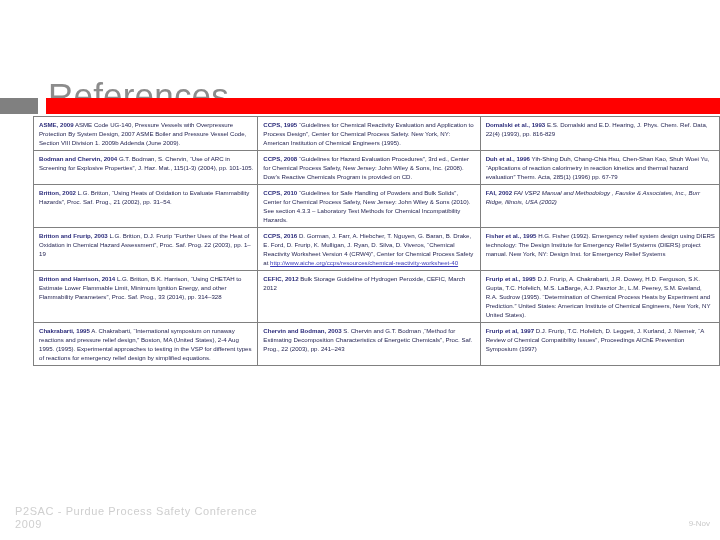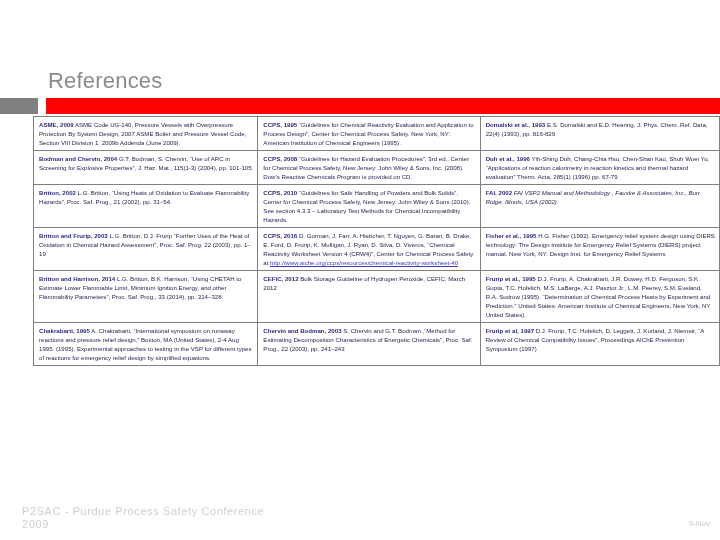--- a/index.html
+++ b/index.html
@@ -13,21 +13,21 @@
     font-family: "Liberation Sans", sans-serif;
     overflow: hidden;
     position: relative;
   }
 
   
   #slide-title {
     position: absolute;
     left: 48px;
     top: 55px;
-    font-size: 22px;
+    font-size: 35px;
     color: #8c8c8c;
     font-weight: normal;
     letter-spacing: 0.2px;
     line-height: 1;
     white-space: nowrap;
   }
 
   
   #gray-block {
     position: absolute;
@@ -79,21 +79,21 @@
   }
   .ref-link {
     color: #3b3bbb;
     text-decoration: underline;
     word-break: break-all;
   }
 
   
   #watermark {
     position: absolute;
-    left: 22px;
+    left: 15px;
     bottom: 8px;
     font-size: 11px;
     color: #cfcfcf;
     letter-spacing: 0.6px;
     line-height: 1.25;
     pointer-events: none;
     white-space: nowrap;
   }
   #footer-date {
     position: absolute;

